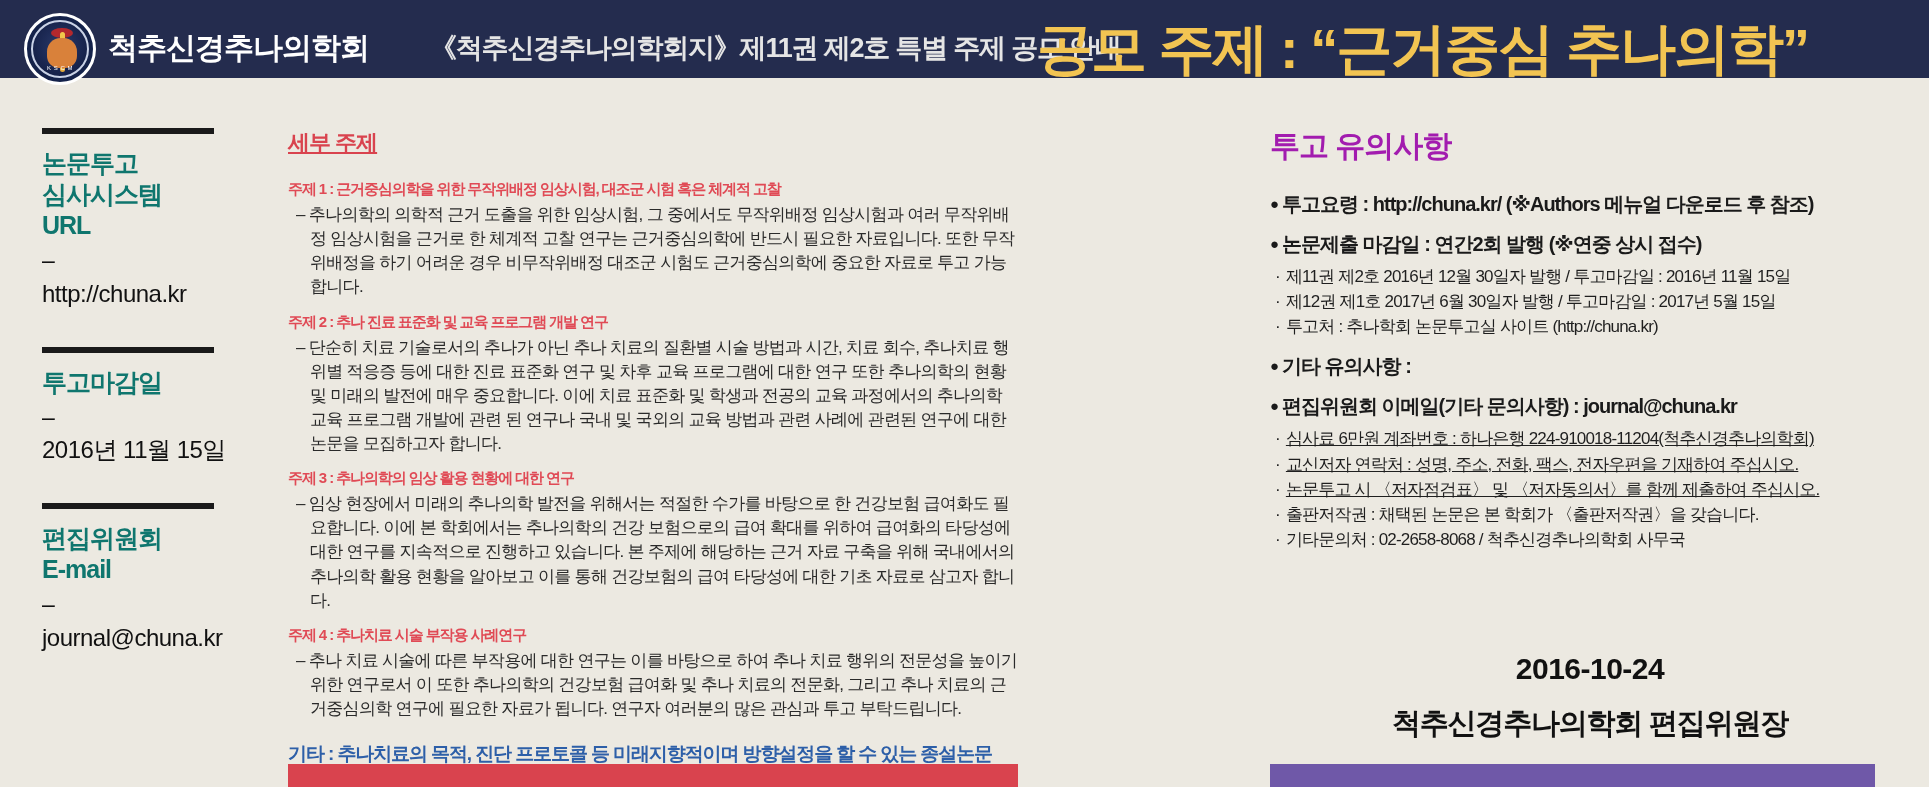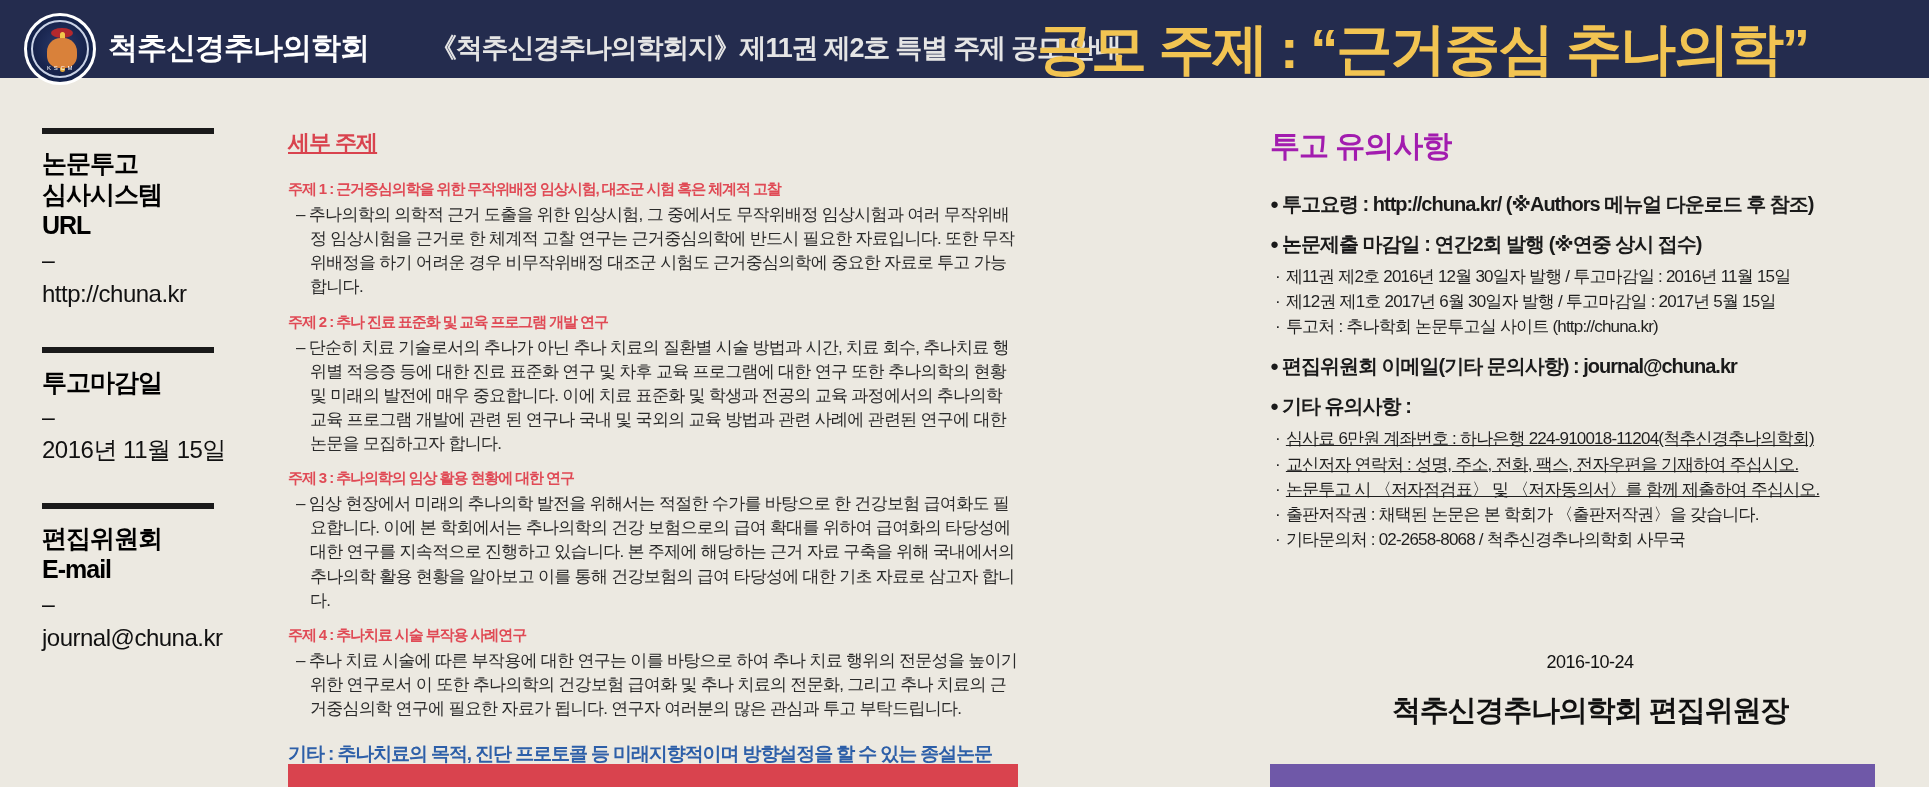--- a/index.html
+++ b/index.html
@@ -53,21 +53,21 @@
   #header-title{
     position:absolute;left:1037px;top:12px;
     color:#f2c452;font-size:56px;font-weight:bold;letter-spacing:-2px;
     white-space:nowrap;
   }
 
   
   #sidebar{position:absolute;left:42px;top:128px;width:205px;}
   .side-block{margin-bottom:38px;}
   .side-rule{width:172px;height:6px;background:#1a1a1a;margin-bottom:14px;}
-  .side-title{font-size:25px;font-weight:bold;color:#000000;line-height:1.24;letter-spacing:-1px;}
+  .side-title{font-size:25px;font-weight:bold;color:#0f766e;line-height:1.24;letter-spacing:-1px;}
   .side-dash{font-size:23px;color:#111;line-height:1.5;margin-top:2px;}
   .side-val{font-size:24px;color:#111;line-height:1.3;letter-spacing:-0.5px;}
 
   
   #main{position:absolute;left:288px;top:128px;width:730px;}
   #main-head{
     font-size:22px;font-weight:bold;color:#d9434e;letter-spacing:-1px;margin-bottom:22px;text-decoration:underline;
   }
   .topic{margin-bottom:13px;}
   .topic-head{
@@ -98,21 +98,21 @@
   }
   .sub-item::before{content:"\00B7";margin-right:6px;}
   .sub-item.ul span.u{text-decoration:underline;}
   .sub-cont{
     font-size:17px;color:#1f1f1f;letter-spacing:-0.8px;line-height:1.48;padding-left:17px;
   }
   .sub-cont span.u{text-decoration:underline;}
 
   
   #signature{position:absolute;left:1270px;top:652px;width:640px;text-align:center;}
-  #sign-date{font-size:18px;font-weight:normal;color:#111;letter-spacing:-0.5px;}
+  #sign-date{font-size:30px;font-weight:bold;color:#111;letter-spacing:-0.5px;}
   #sign-org{font-size:29px;font-weight:bold;color:#111;letter-spacing:-1.2px;margin-top:18px;}
 
   
   #bar-red{position:absolute;left:288px;top:764px;width:730px;height:23px;background:#d9434e;}
   #bar-purple{position:absolute;left:1270px;top:764px;width:605px;height:23px;background:#6f58a8;}
 </style>
 </head>
 <body>
 
 <div id="header">
@@ -175,22 +175,22 @@
 </div>
 
 <div id="right">
   <div id="right-head">투고 유의사항</div>
   <div id="bullet-list">
       <div class="bullet-item">투고요령 : http://chuna.kr/ (※Authors 메뉴얼 다운로드 후 참조)</div>
       <div class="bullet-item">논문제출 마감일 : 연간2회 발행 (※연중 상시 접수)</div>
       <div class="sub-item"><span>제11권 제2호 2016년 12월 30일자 발행 / 투고마감일 : 2016년 11월 15일</span></div>
       <div class="sub-item"><span>제12권 제1호 2017년 6월 30일자 발행 / 투고마감일 : 2017년 5월 15일</span></div>
       <div class="sub-item"><span>투고처 : 추나학회 논문투고실 사이트 (http://chuna.kr)</span></div>
+      <div class="bullet-item">기타 유의사항 :</div>
       <div class="bullet-item">편집위원회 이메일(기타 문의사항) : journal@chuna.kr</div>
-      <div class="bullet-item">기타 유의사항 :</div>
       <div class="sub-item ul"><span class="u">심사료 6만원 계좌번호 : 하나은행 224-910018-11204(척추신경추나의학회)</span></div>
       <div class="sub-item ul"><span class="u">교신저자 연락처 : 성명, 주소, 전화, 팩스, 전자우편을 기재하여 주십시오.</span></div>
       <div class="sub-item ul"><span class="u">논문투고 시 〈저자점검표〉 및 〈저자동의서〉를 함께 제출하여 주십시오.</span></div>
       <div class="sub-item"><span>출판저작권 : 채택된 논문은 본 학회가 〈출판저작권〉을 갖습니다.</span></div>
       <div class="sub-item"><span>기타문의처 : 02-2658-8068 / 척추신경추나의학회 사무국</span></div>
     </div>
 </div>
 
 <div id="signature">
   <div id="sign-date">2016-10-24</div>

